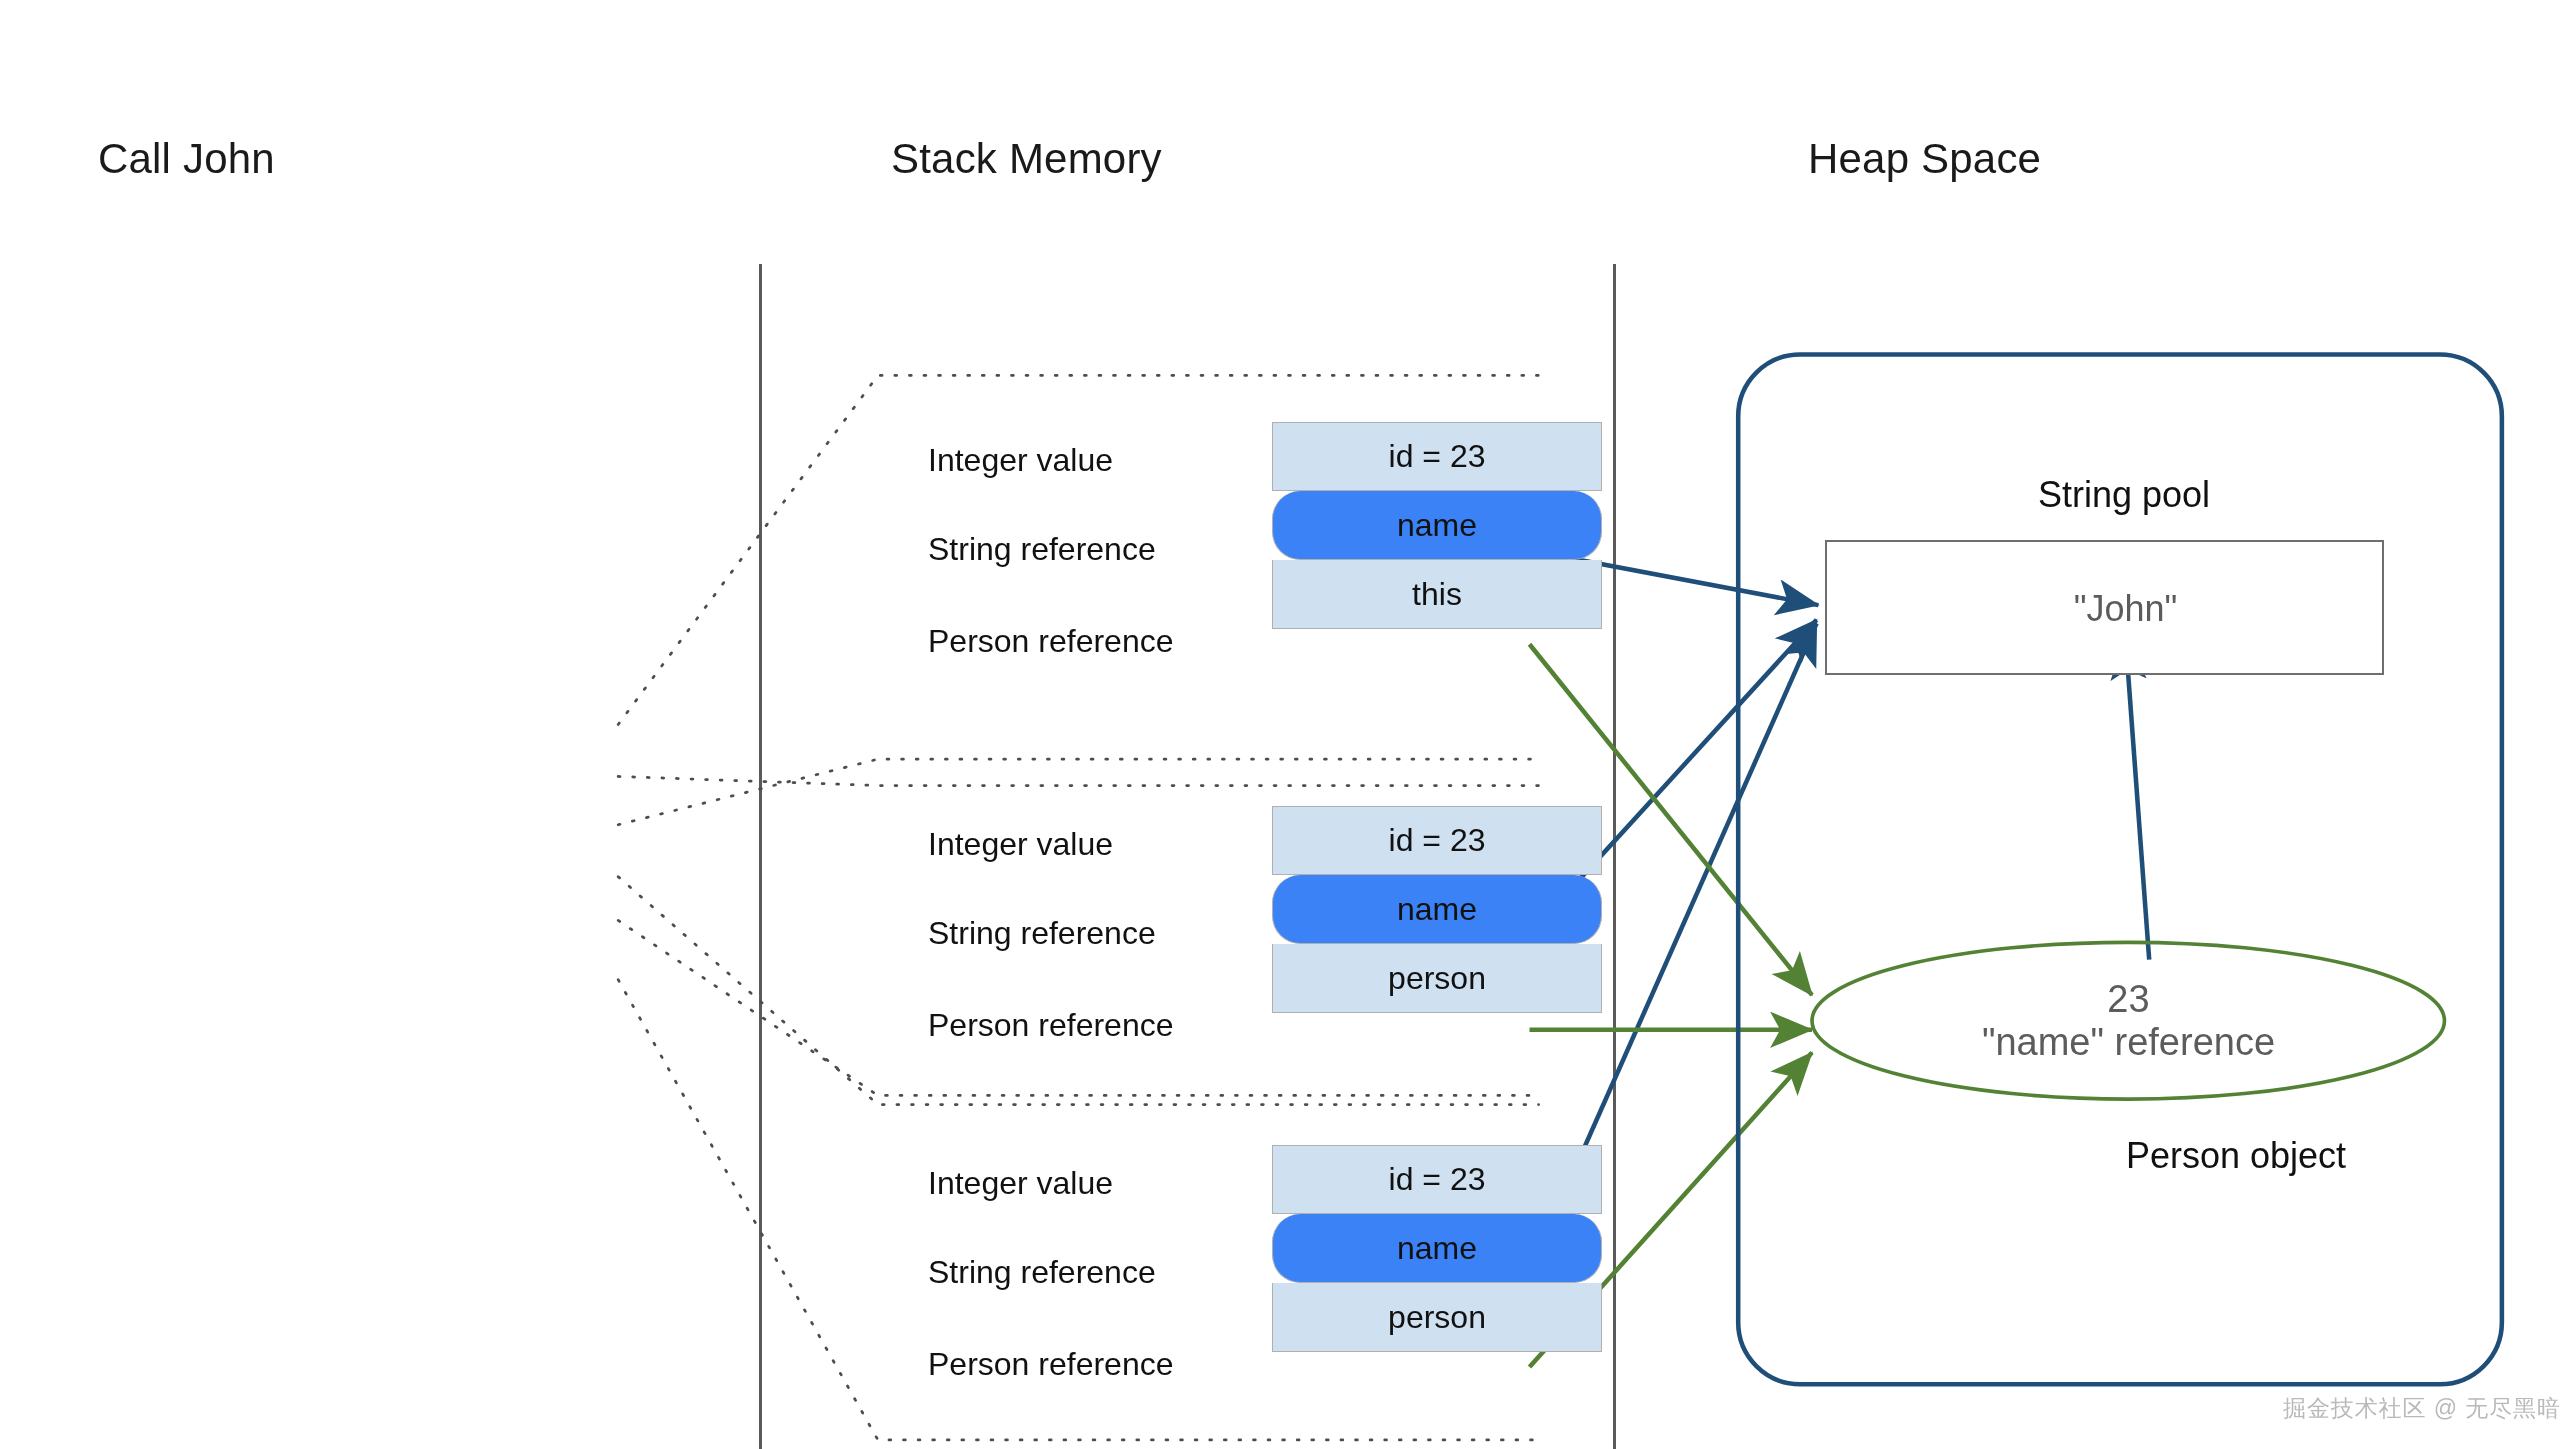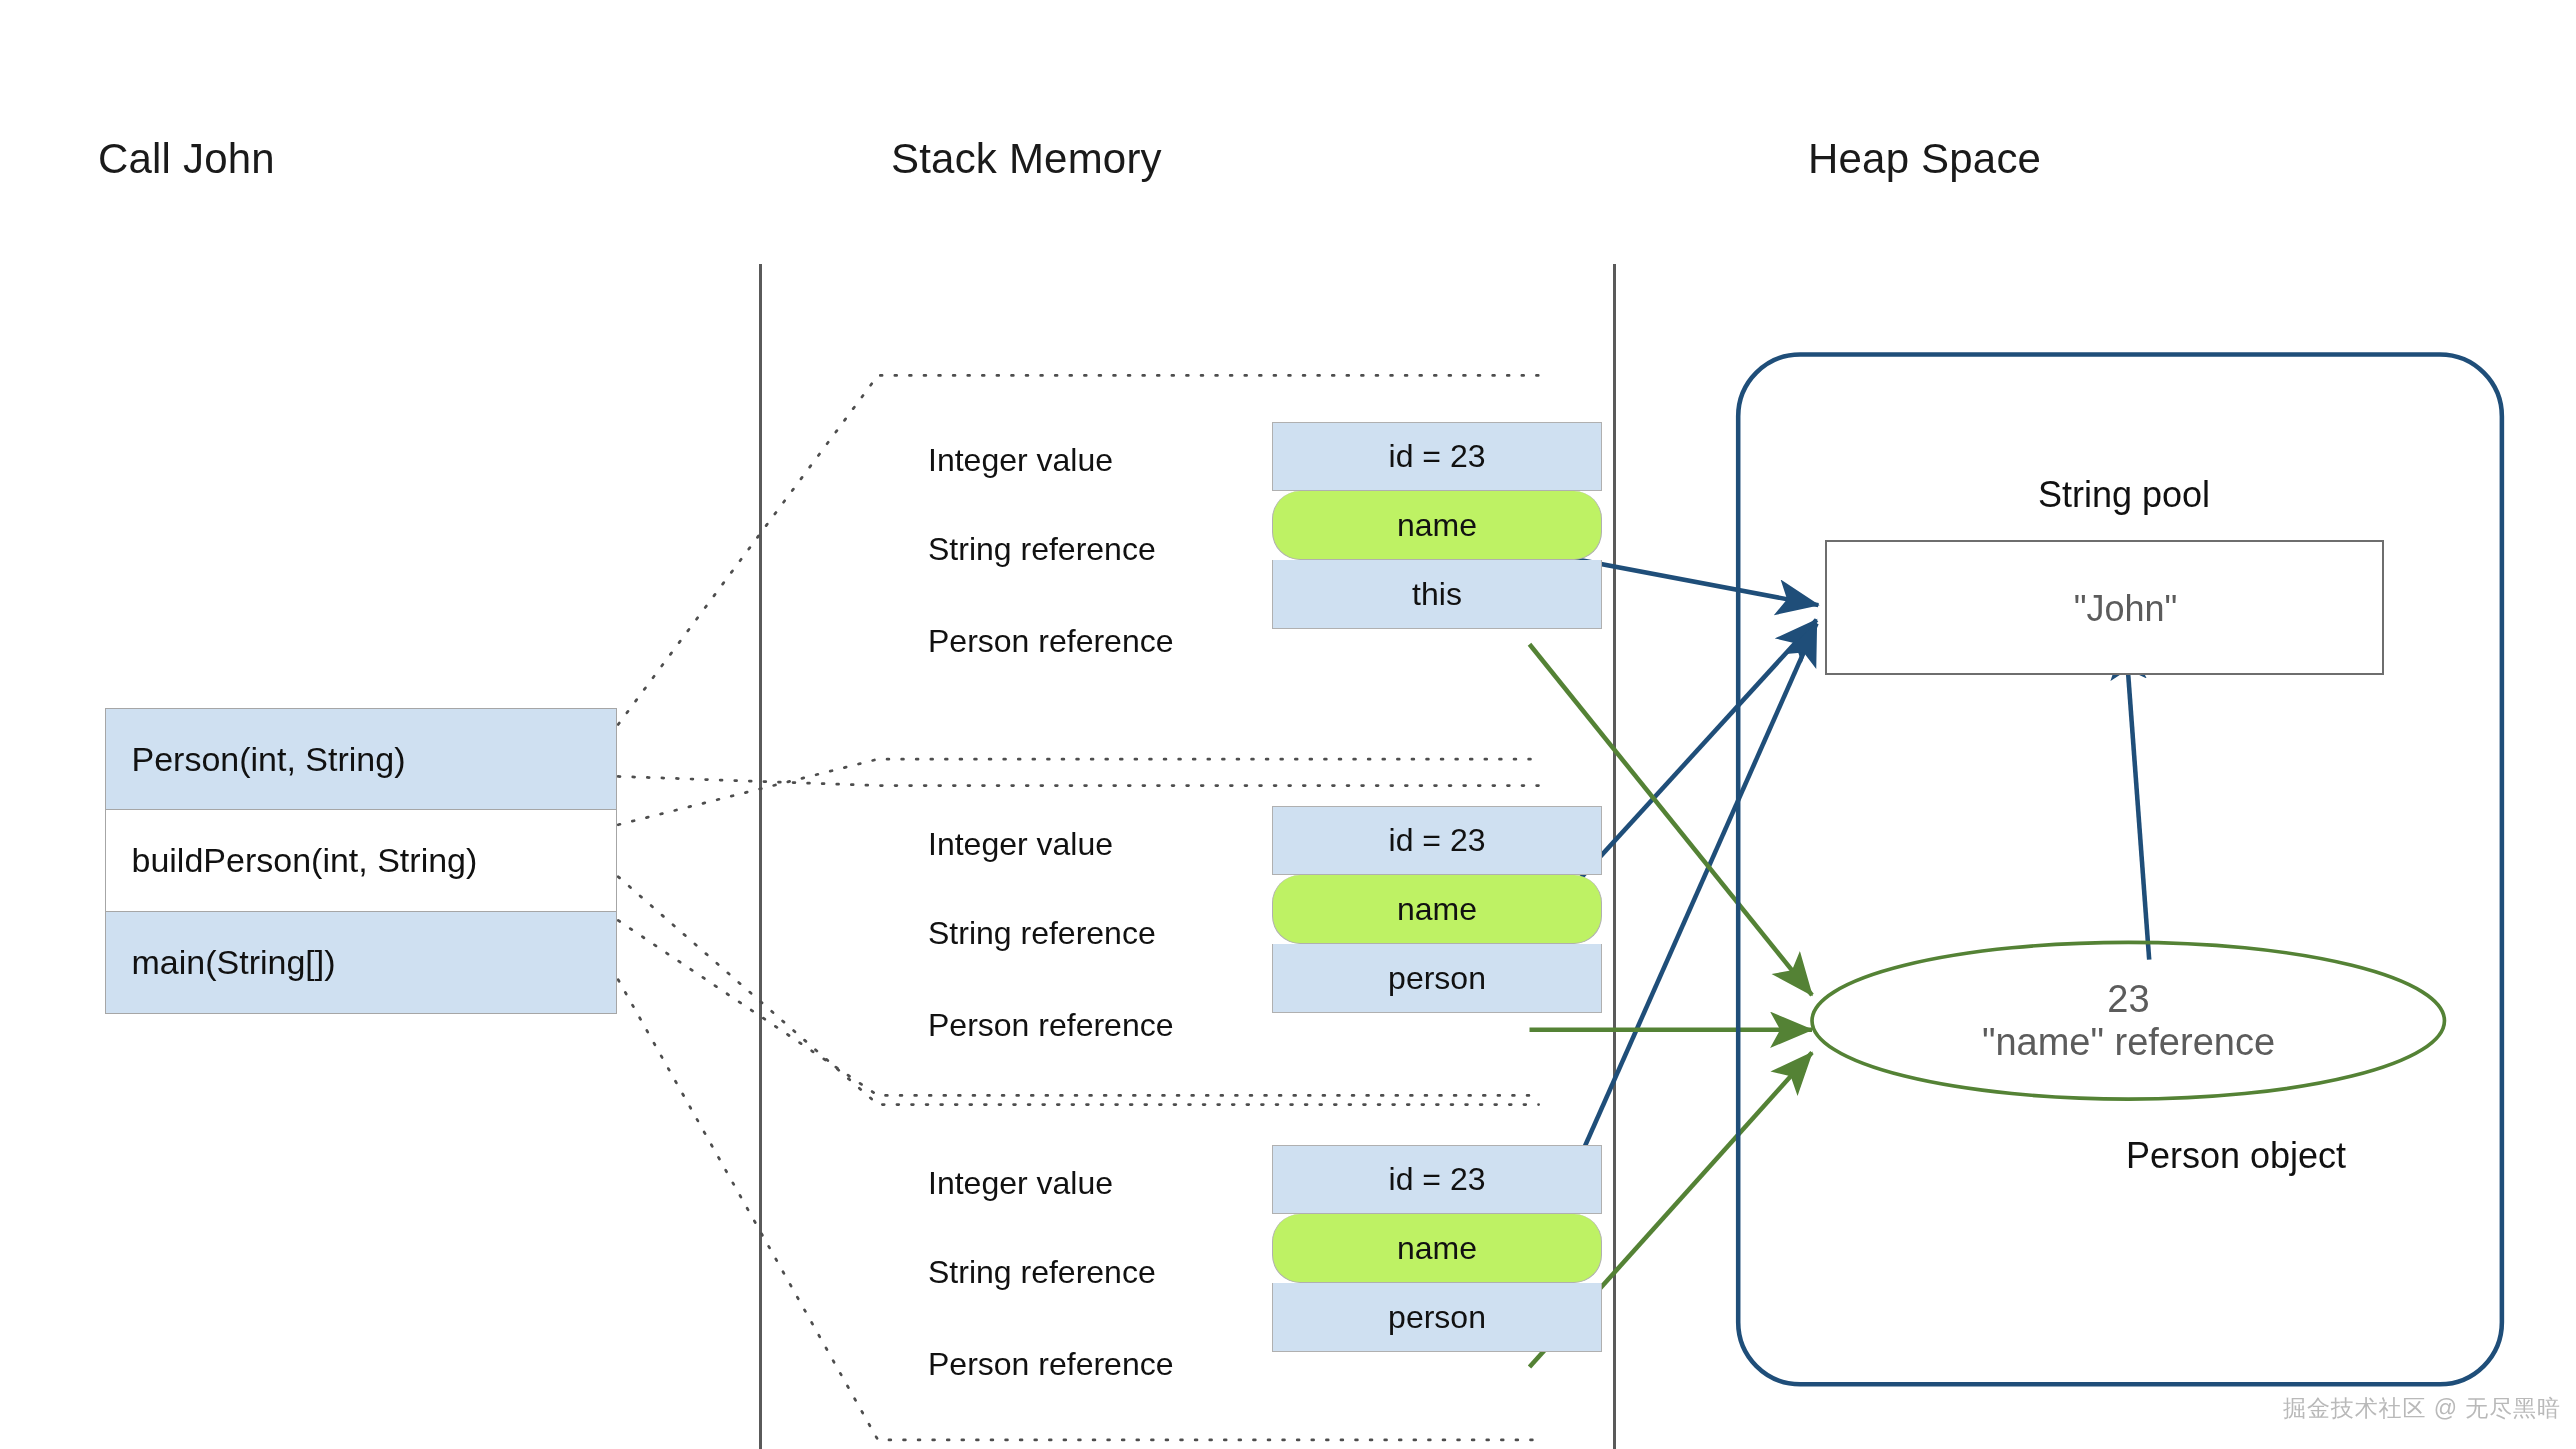--- a/index.html
+++ b/index.html
@@ -70,21 +70,21 @@
     height: 69px;
     display: flex;
     align-items: center;
     justify-content: center;
     font-size: 32px;
     color: #111111;
     white-space: nowrap;
   }
   .cell + .cell { border-top: none; }
   .cell-fill { background: #cfe0f1; }
-  .cell-plain { background: #bef264; border-radius: 28px; }
+  .cell-plain { background: #3b82f6; border-radius: 28px; }
 
   
   .heap-label {
     font-size: 36px;
     color: #111111;
     white-space: nowrap;
     text-align: center;
   }
   .pool-box {
     box-sizing: border-box;
@@ -178,25 +178,20 @@
 
     <path d="M1678,1500 L1988,1155" stroke="#548235" stroke-width="5" fill="none" marker-end="url(#arrowGreen)"></path>
 
     <rect x="1907" y="389" width="838" height="1130" rx="68" ry="68" fill="none" stroke="#1f4e79" stroke-width="5"></rect>
 
     <ellipse cx="2332" cy="667" rx="140" ry="52" fill="none" stroke="#6e6e6e" stroke-width="3"></ellipse>
 
     <ellipse cx="2335" cy="1120" rx="347" ry="86" fill="none" stroke="#548235" stroke-width="4"></ellipse>
   </svg>
 
-  <div class="abs callstack">
-    <div class="cs-row cs-fill">Person(int, String)</div>
-    <div class="cs-row cs-plain">buildPerson(int, String)</div>
-    <div class="cs-row cs-fill">main(String[])</div>
-  </div>
 
   <div class="frame" style="left:898px; top:422px; width:717px; height:273px;">
     <div class="frame-label" style="top:20px;">Integer value</div>
     <div class="frame-label" style="top:109px;">String reference</div>
     <div class="frame-label" style="top:201px;">Person reference</div>
     <div class="cells">
       <div class="cell cell-fill">id = 23</div>
       <div class="cell cell-plain">name</div>
       <div class="cell cell-fill">this</div>
     </div>

